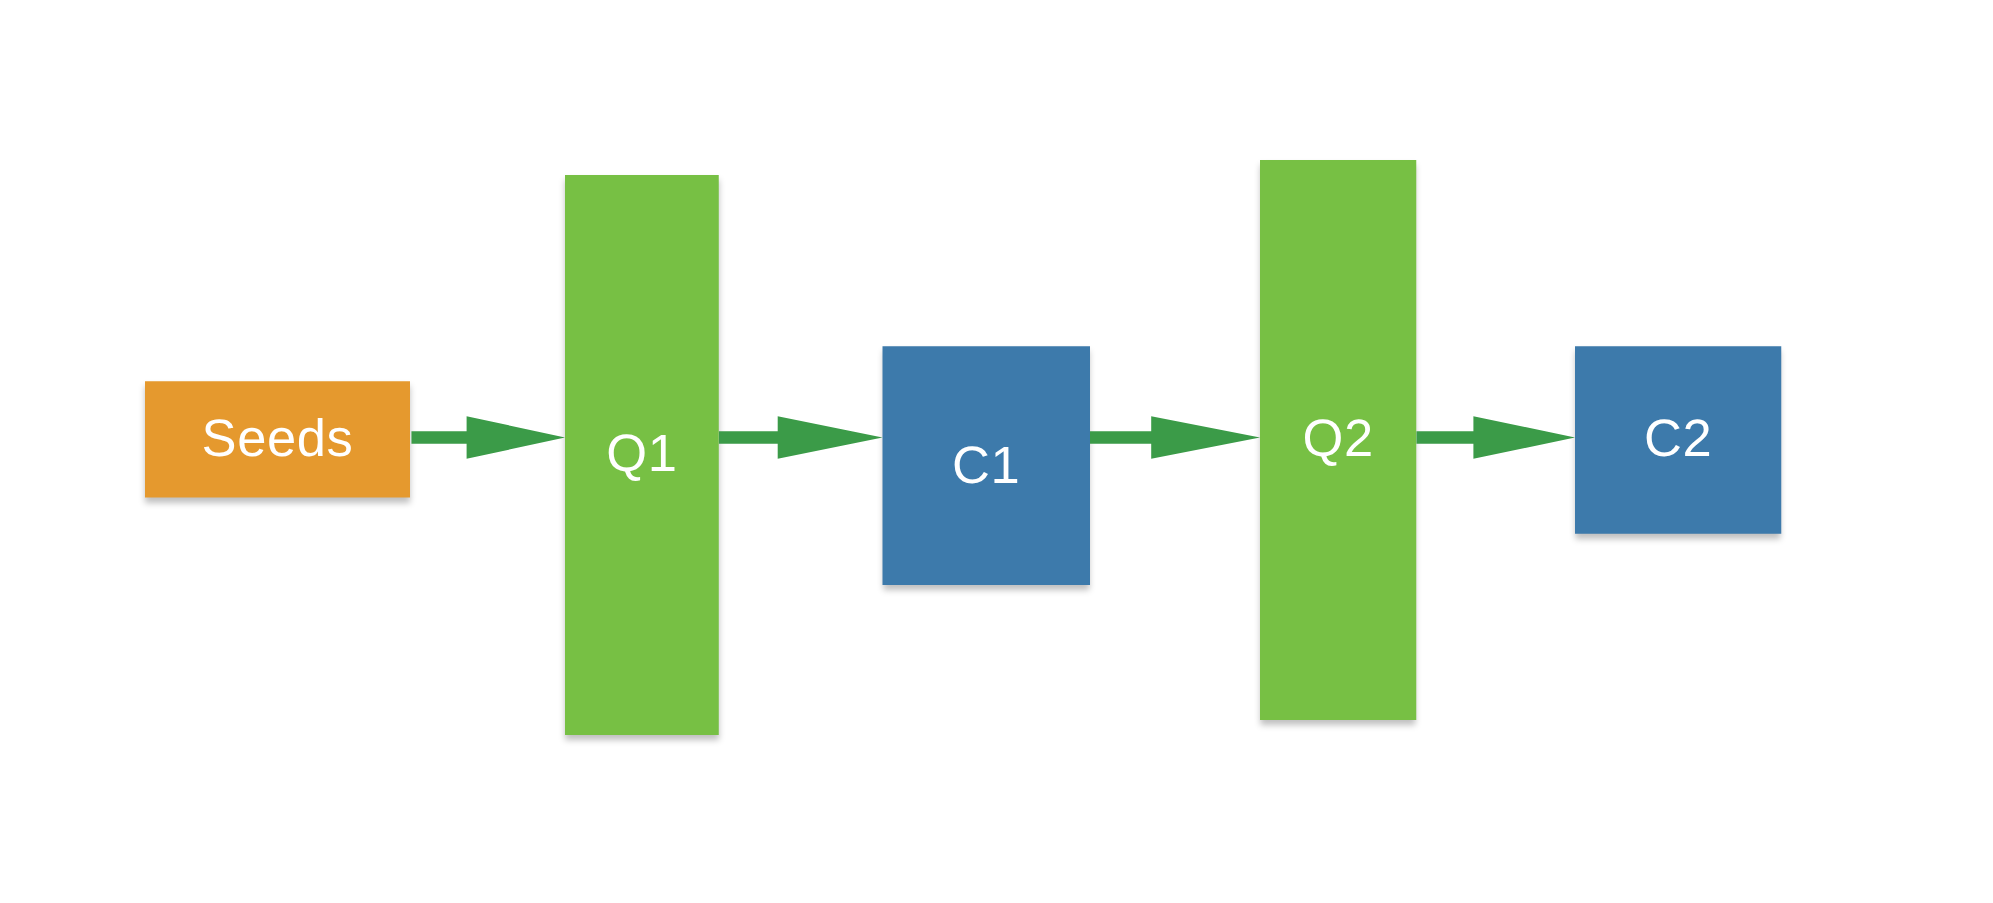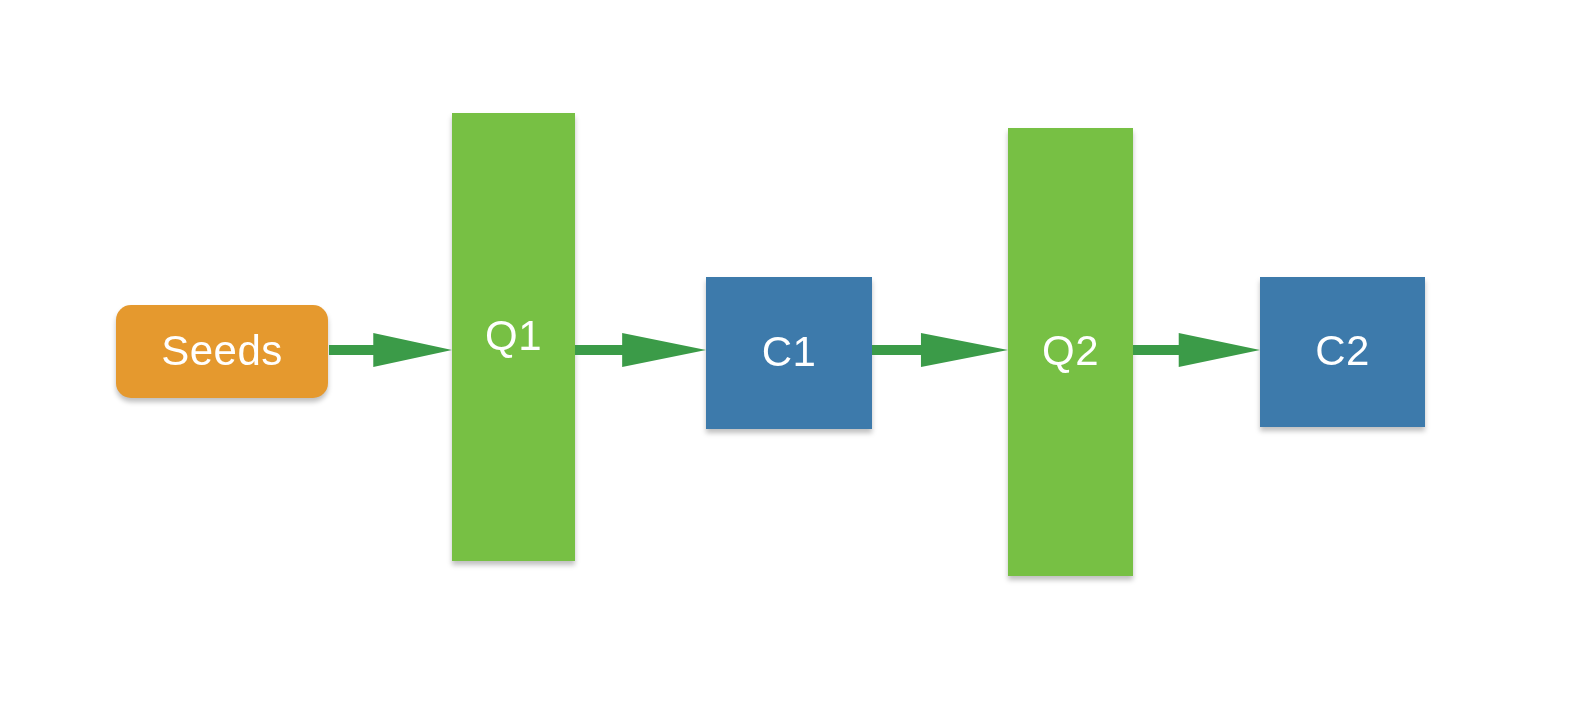--- a/index.html
+++ b/index.html
@@ -22,26 +22,26 @@
     justify-content: center;
     color: #ffffff;
     font-size: 42px;
     letter-spacing: 0.5px;
     box-shadow: 0 4px 5px rgba(0, 0, 0, 0.25);
   }
   .node .label {
     transform: translateY(-1px);
   }
   
-  .node-seeds { left: 116px; top: 305px; width: 212px; height: 93px; border-radius: 15px; }
+  .node-seeds { left: 116px; top: 305px; width: 212px; height: 93px; }
   
-  .node-q1 { left: 452px; top: 113px; width: 123px; height: 448px; }
+  .node-q1 { left: 452px; top: 140px; width: 123px; height: 448px; }
   .node-q2 { left: 1008px; top: 128px; width: 125px; height: 448px; text-align: right; }
   
-  .node-c1 { left: 706px; top: 277px; width: 166px; height: 152px; }
+  .node-c1 { left: 706px; top: 277px; width: 166px; height: 191px; }
   .node-c2 { left: 1260px; top: 277px; width: 165px; height: 150px; }
 
   .arrow {
     position: absolute;
     top: 329px;
     height: 42px;
   }
   .arrow svg {
     display: block;
     width: 100%;

